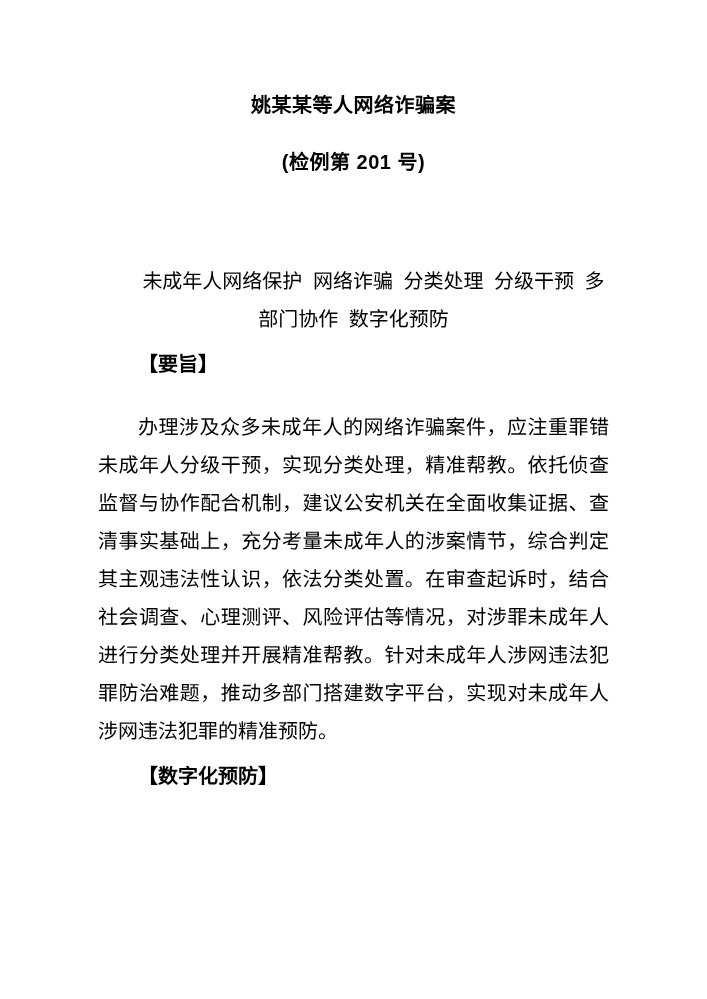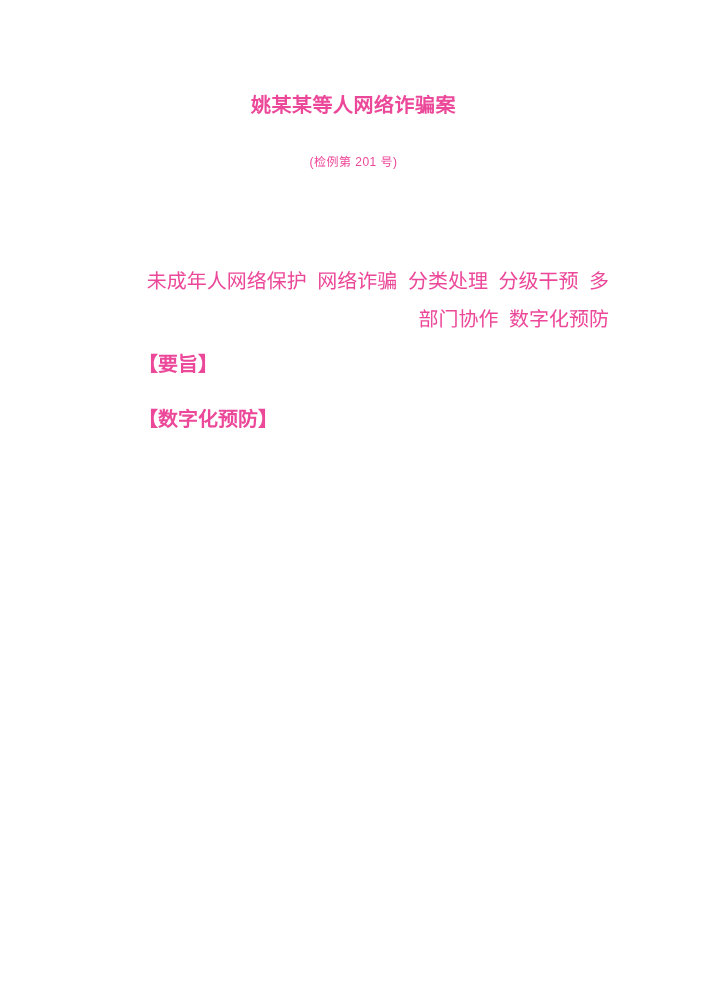--- a/index.html
+++ b/index.html
@@ -7,36 +7,36 @@
     padding: 0;
     background: #ffffff;
   }
   .page {
     position: relative;
     width: 707px;
     height: 999px;
     box-sizing: border-box;
     padding: 95px 98px 3px 98px;
     background: #ffffff;
-    color: #ec4899;
+    color: #000000;
     font-family: "Liberation Sans", "DejaVu Sans", sans-serif;
     overflow: hidden;
   }
   .doc-title {
     font-size: 20px;
     line-height: 21px;
     font-weight: 700;
     text-align: center;
     margin: 0 0 36px 0;
     letter-spacing: 0.5px;
   }
   .doc-subtitle {
-    font-size: 12px;
+    font-size: 20px;
     line-height: 21px;
-    font-weight: 400;
+    font-weight: 700;
     text-align: center;
     margin: 0 0 89px 0;
     letter-spacing: 0.5px;
   }
   .sec-heading {
     font-size: 20px;
     line-height: 22px;
     font-weight: 700;
     text-indent: 2em;
     margin: 0 0 33px 0;
@@ -44,37 +44,38 @@
   .para {
     font-size: 20px;
     line-height: 38px;
     text-indent: 2em;
     text-align: justify;
     margin: 0 0 15px 0;
     word-break: break-all;
   }
   .para.keywords {
     word-spacing: 5px;
-    text-align: right;
+    text-align: center;
   }
 </style>
 </head>
 <body>
 
 <div class="page">
 
   <h1 class="doc-title">姚某某等人网络诈骗案</h1>
 
   <h2 class="doc-subtitle">(检例第 201 号)</h2>
 
   <div class="section">
     <p class="para keywords">未成年人网络保护 网络诈骗 分类处理 分级干预 多部门协作 数字化预防</p>
   </div>
 
   <div class="section">
     <h3 class="sec-heading">【要旨】</h3>
+    <p class="para">办理涉及众多未成年人的网络诈骗案件，应注重罪错未成年人分级干预，实现分类处理，精准帮教。依托侦查监督与协作配合机制，建议公安机关在全面收集证据、查清事实基础上，充分考量未成年人的涉案情节，综合判定其主观违法性认识，依法分类处置。在审查起诉时，结合社会调查、心理测评、风险评估等情况，对涉罪未成年人进行分类处理并开展精准帮教。针对未成年人涉网违法犯罪防治难题，推动多部门搭建数字平台，实现对未成年人涉网违法犯罪的精准预防。</p>
   </div>
 
   <div class="section">
     <h3 class="sec-heading">【数字化预防】</h3>
   </div>
 
 </div>
 
 </body></html>

